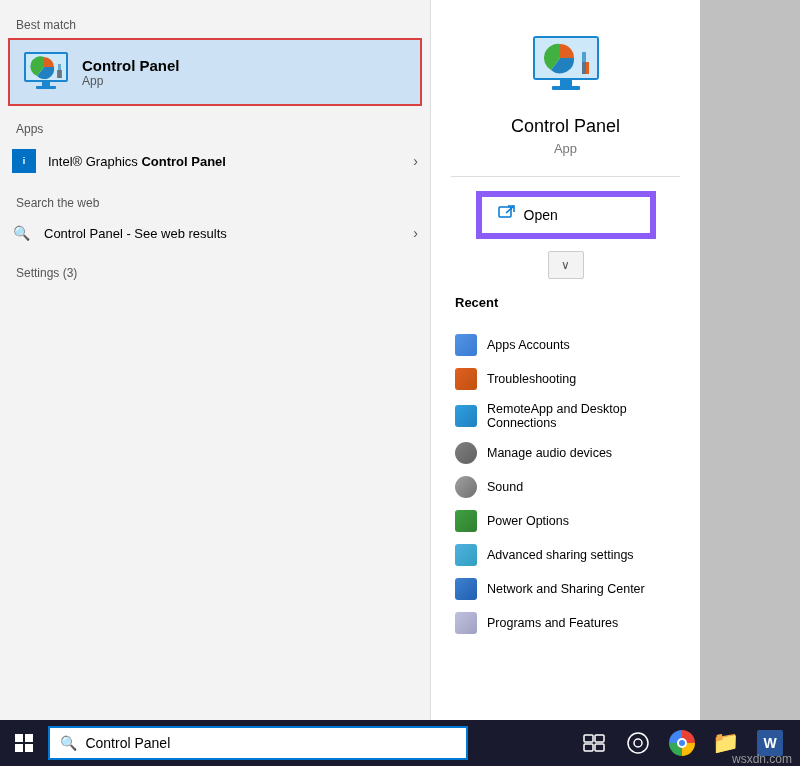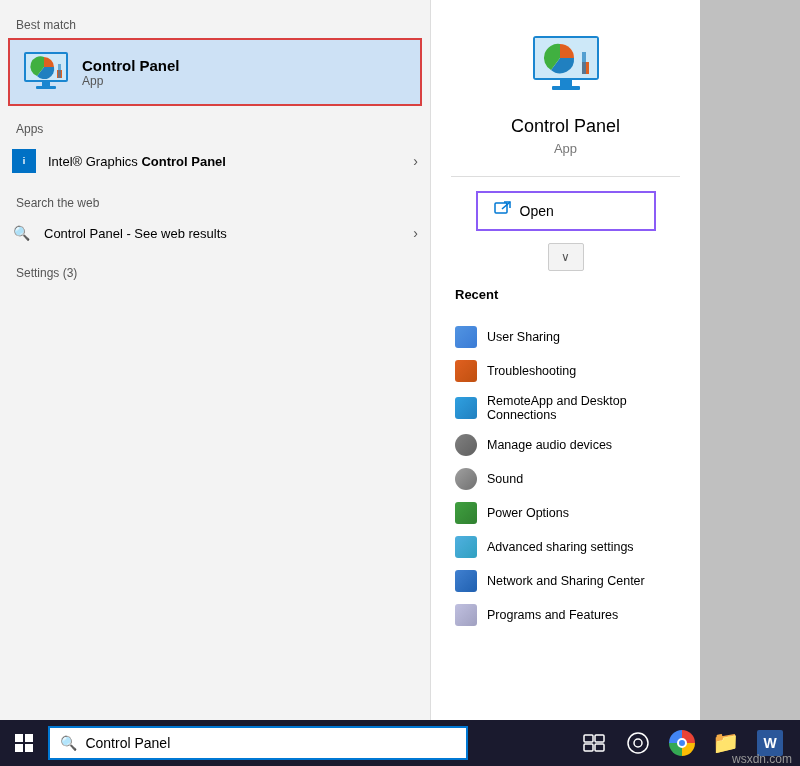--- a/index.html
+++ b/index.html
@@ -169,21 +169,21 @@
       width: 100%;
       height: 1px;
       background: #ddd;
       margin-bottom: 14px;
     }
 
     .open-button {
       display: flex;
       align-items: center;
       padding: 8px 16px;
-      border: 2px solid #8b5cf6;
+      border: 6px solid #8b5cf6;
       background: #fff;
       cursor: pointer;
       width: 180px;
       margin-bottom: 12px;
     }
 
     .open-button .open-icon {
       margin-right: 8px;
       font-size: 16px;
       color: #0078d4;
@@ -485,21 +485,21 @@
 
     <div class="expand-button">
       <span class="expand-chevron">∨</span>
     </div>
 
     <div class="recent-section">
       <div class="recent-label">Recent</div>
 
       <div class="recent-item">
         <div class="recent-item-icon ri-user"></div>
-        <span class="recent-item-name">User Sharing</span>
+        <span class="recent-item-name">Apps Accounts</span>
       </div>
 
       <div class="recent-item">
         <div class="recent-item-icon ri-trouble"></div>
         <span class="recent-item-name">Troubleshooting</span>
       </div>
 
       <div class="recent-item">
         <div class="recent-item-icon ri-remote"></div>
         <span class="recent-item-name">RemoteApp and Desktop Connections</span>

